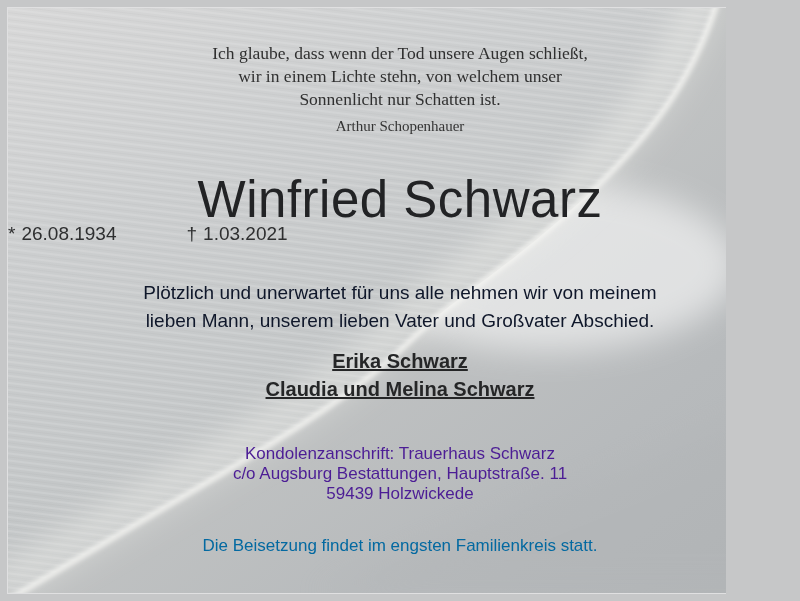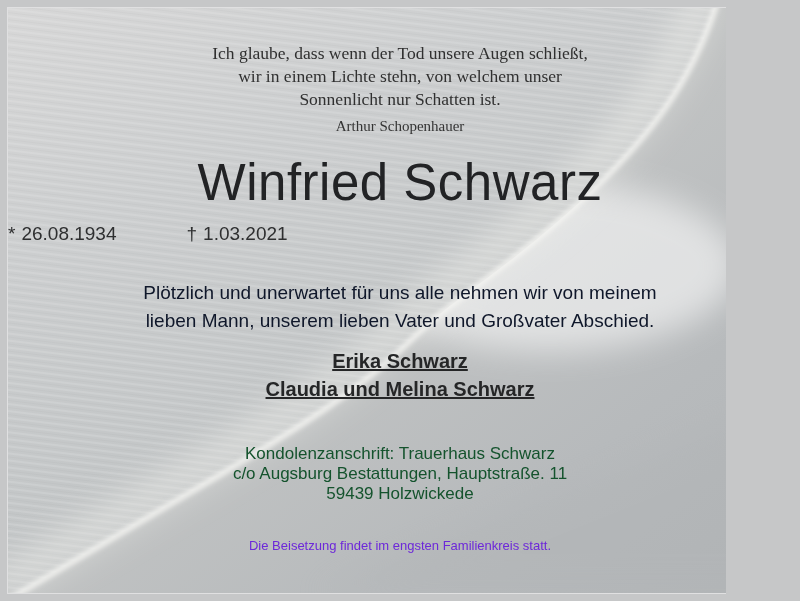--- a/index.html
+++ b/index.html
@@ -52,21 +52,21 @@
   }
   .attribution {
     top: 109px;
     font-family: "Liberation Serif", serif;
     font-size: 15px;
     line-height: 18px;
     color: #343434;
   }
   .name {
     top: 148px;
-    margin: 0;
+    margin: 17px;
     font-size: 51px;
     line-height: 1.05;
     font-weight: normal;
     letter-spacing: 0.5px;
     color: #222325;
   }
   .dates {
     top: 214px;
     font-size: 19px;
     line-height: 24px;
@@ -87,27 +87,27 @@
     font-size: 20px;
     line-height: 28px;
     font-weight: bold;
     color: #252627;
     text-decoration: underline;
   }
   .condolence {
     top: 436px;
     font-size: 17px;
     line-height: 20px;
-    color: #14532d;
+    color: #4c1d95;
   }
   .closing {
     top: 528px;
-    font-size: 13px;
+    font-size: 17px;
     line-height: 20px;
-    color: #6d28d9;
+    color: #0369a1;
   }
 </style>
 </head>
 <body>
 
 <div class="page">
   <div class="photo">
 
     <svg class="bg" viewBox="0 0 784 585" preserveAspectRatio="none" aria-hidden="true">
       <defs>

